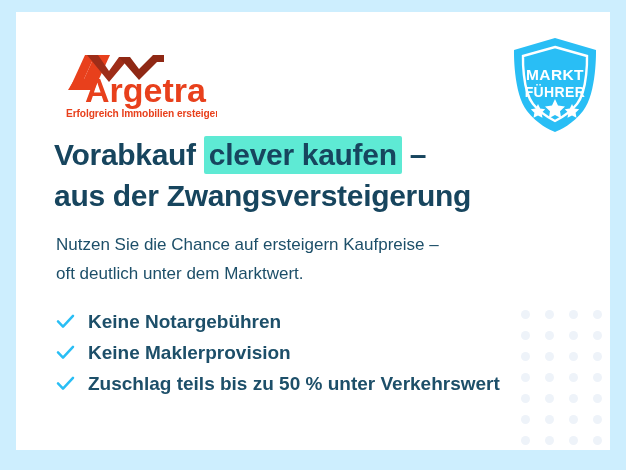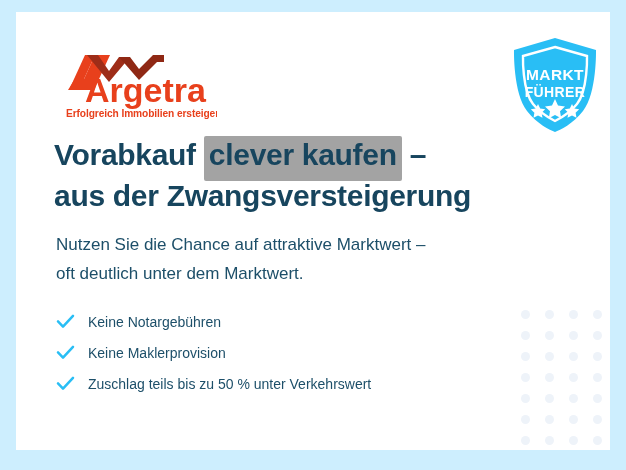--- a/index.html
+++ b/index.html
@@ -77,22 +77,22 @@
     top: 122px;
     width: 520px;
     color: #17455e;
     font-size: 30px;
     font-weight: 700;
     line-height: 41px;
     letter-spacing: -0.3px;
   }
   #headline .hl-line { display: block; white-space: nowrap; }
   #headline .mark {
-    background: #a3a3a3;
-    padding: 2px 5px 10px 5px;
+    background: #5eead4;
+    padding: 2px 5px 3px 5px;
     border-radius: 2px;
   }
 
   
   #subheadline {
     position: absolute;
     left: 40px;
     top: 218px;
     width: 520px;
     color: #1d4f69;
@@ -116,22 +116,22 @@
   }
   .benefit-check {
     width: 26px;
     flex: 0 0 26px;
     display: flex;
     align-items: center;
   }
   .benefit-check svg { display: block; }
   .benefit-label {
     color: #1d4f69;
-    font-size: 14px;
-    font-weight: 400;
+    font-size: 19px;
+    font-weight: 700;
     white-space: nowrap;
     padding-left: 6px;
   }
 </style>
 </head>
 <body>
 
 <div id="page">
   <div id="card">
 
@@ -204,21 +204,21 @@
         </g>
       </svg>
     </div>
 
     <div id="headline">
       <span class="hl-line"><span>Vorabkauf </span><span class="mark">clever kaufen</span><span> –</span></span>
       <span class="hl-line">aus der Zwangsversteigerung</span>
     </div>
 
     <div id="subheadline">
-      <span class="sub-line">Nutzen Sie die Chance auf attraktive Marktwert –</span>
+      <span class="sub-line">Nutzen Sie die Chance auf ersteigern Kaufpreise –</span>
       <span class="sub-line">oft deutlich unter dem Marktwert.</span>
     </div>
 
     <div id="benefits">
         <div class="benefit-item">
           <span class="benefit-check">
             <svg width="19" height="15" viewBox="0 0 19 15" xmlns="http://www.w3.org/2000/svg">
               <path d="M2 7.4 L7 12.6 L17 1.8" fill="none" stroke="#29bef5" stroke-width="2.5" stroke-linecap="round" stroke-linejoin="round"></path>
             </svg>
           </span>

